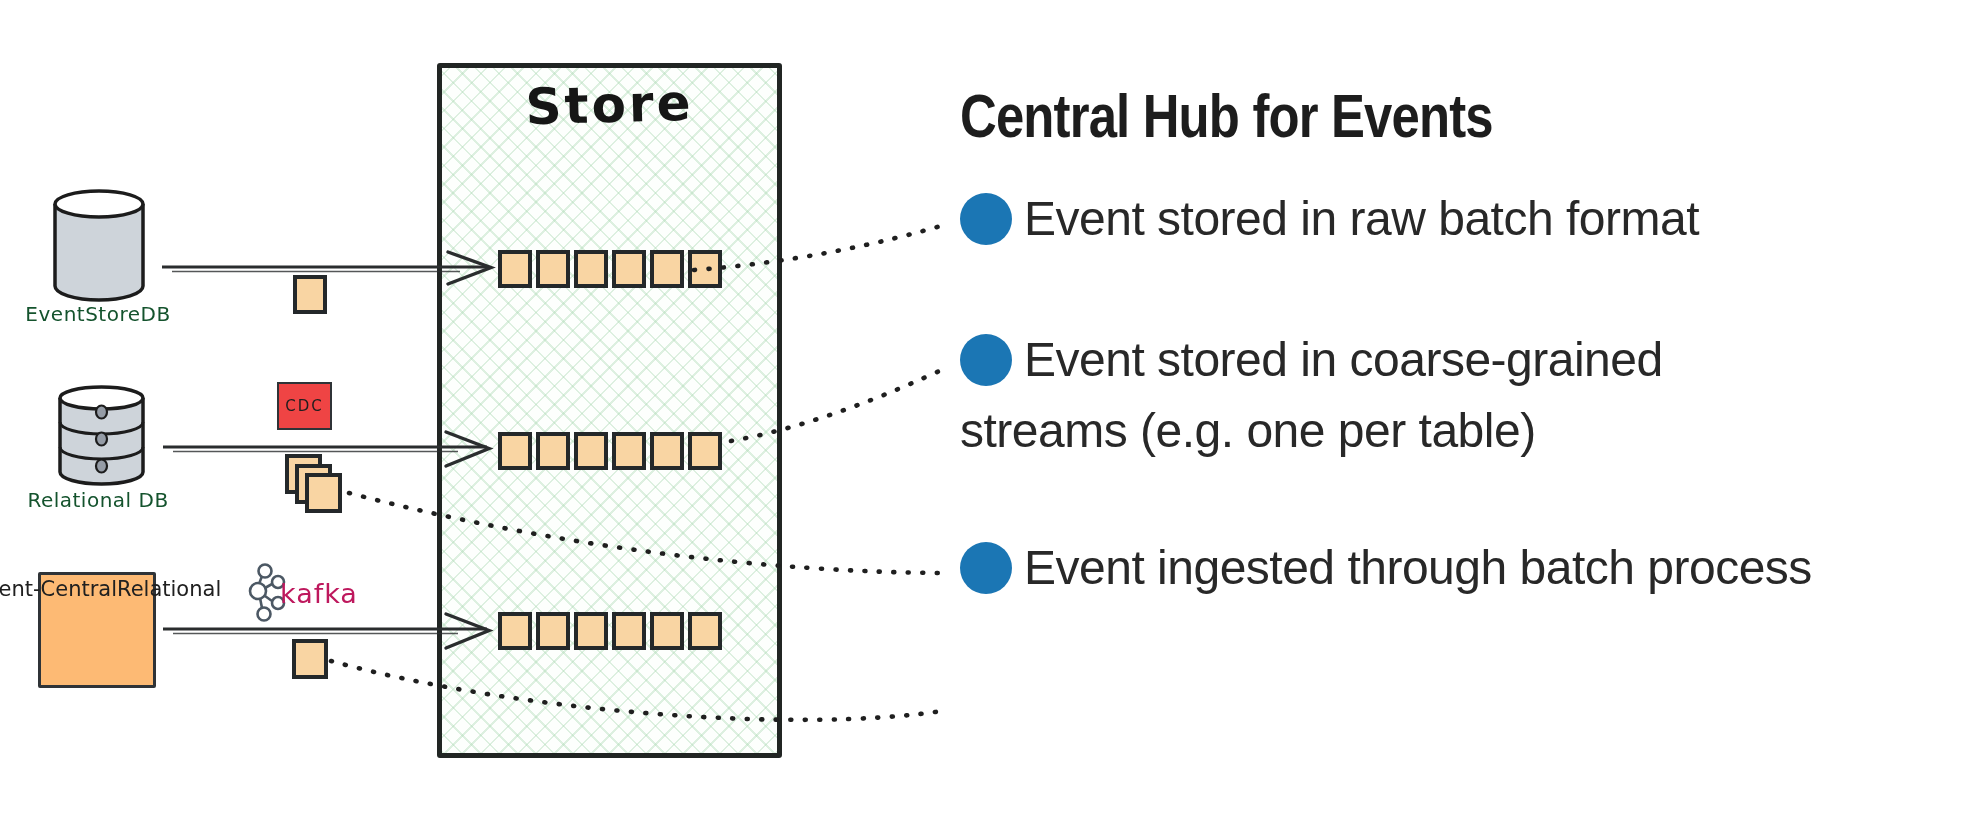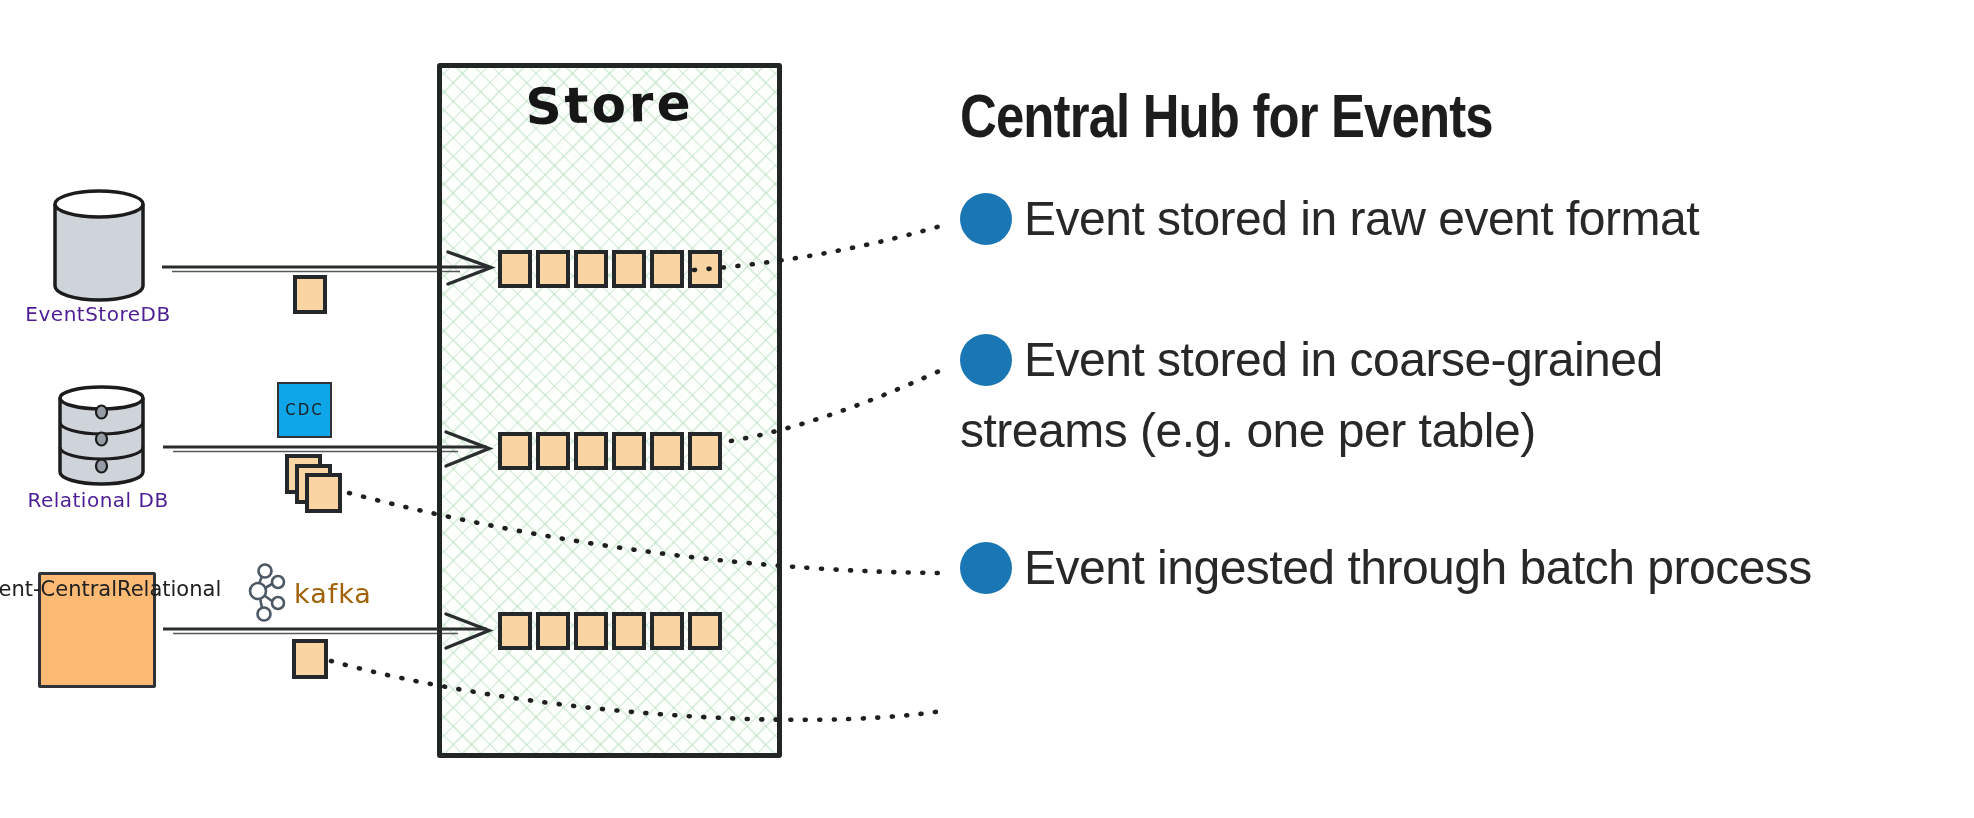--- a/index.html
+++ b/index.html
@@ -30,29 +30,29 @@
   .sq-rt{left:292px;top:639px;width:36px;height:40px;}
   .stack-sq{position:absolute;width:37px;height:40px;box-sizing:border-box;border:4px solid #24282a;background:#f9d5a3;}
   
   .app-box{
     position:absolute;left:38px;top:572px;width:118px;height:116px;box-sizing:border-box;
     background:#fdba74;border:3px solid #2f3337;border-radius:2px;
     display:flex;justify-content:center;text-align:center;
     font-size:21px;line-height:29px;color:#202020;
   }
   .cdc-box{
-    position:absolute;left:277px;top:382px;width:55px;height:56px;box-sizing:border-box;
-    background:#0ea5e9;border:2.5px solid #2f3337;display:flex;align-items:center;justify-content:center;
+    position:absolute;left:277px;top:382px;width:55px;height:48px;box-sizing:border-box;
+    background:#ef4444;border:2.5px solid #2f3337;display:flex;align-items:center;justify-content:center;
     font-size:15px;letter-spacing:2px;color:#1e1e1e;
   }
   
-  .db-label{position:absolute;width:170px;text-align:center;font-size:20px;color:#4c1d95;letter-spacing:.5px;}
+  .db-label{position:absolute;width:170px;text-align:center;font-size:20px;color:#14532d;letter-spacing:.5px;}
   .lbl-esdb{left:13px;top:302px;}
   .lbl-rdb{left:13px;top:488px;}
-  .kafka-text{position:absolute;left:294px;top:578px;font-size:27px;color:#a16207;letter-spacing:1px;}
+  .kafka-text{position:absolute;left:280px;top:578px;font-size:27px;color:#be185d;letter-spacing:1px;}
   
   .panel-title{
     position:absolute;left:960px;top:80px;font-size:62px;font-weight:800;letter-spacing:-1px;
     color:#1d1d1d;transform:scaleX(.82);transform-origin:left center;white-space:nowrap;
     font-family:"Liberation Sans","DejaVu Sans",sans-serif;
   }
   .item{position:absolute;left:960px;font-size:48px;line-height:71px;color:#282828;letter-spacing:-.5px;white-space:nowrap;
     font-family:"Liberation Sans","DejaVu Sans",sans-serif;}
   .item .dot{
     display:inline-block;width:52px;height:52px;border-radius:50%;background:#1b76b4;
@@ -168,21 +168,21 @@
       <path d="M694,270 C790,263 880,244 944,225"></path>
       <path d="M731,441 C810,427 890,394 948,367"></path>
       <path d="M349,493 C560,548 770,572 944,573"></path>
       <path d="M331,661 C520,713 800,733 942,711"></path>
     </g>
   </svg>
 
   <div class="panel-title">Central Hub for Events</div>
 
   <div class="item i1">
-    <span class="dot"></span><span>Event stored in raw event format</span>
+    <span class="dot"></span><span>Event stored in raw batch format</span>
   </div>
 
   <div class="item i3">
     <span class="dot"></span><span>Event ingested through batch process</span>
   </div>
 
   <div class="item i2">
     <span class="dot"></span><span>Event stored in coarse-grained</span>
     <span class="wrapline">streams (e.g. one per table)</span>
   </div>

